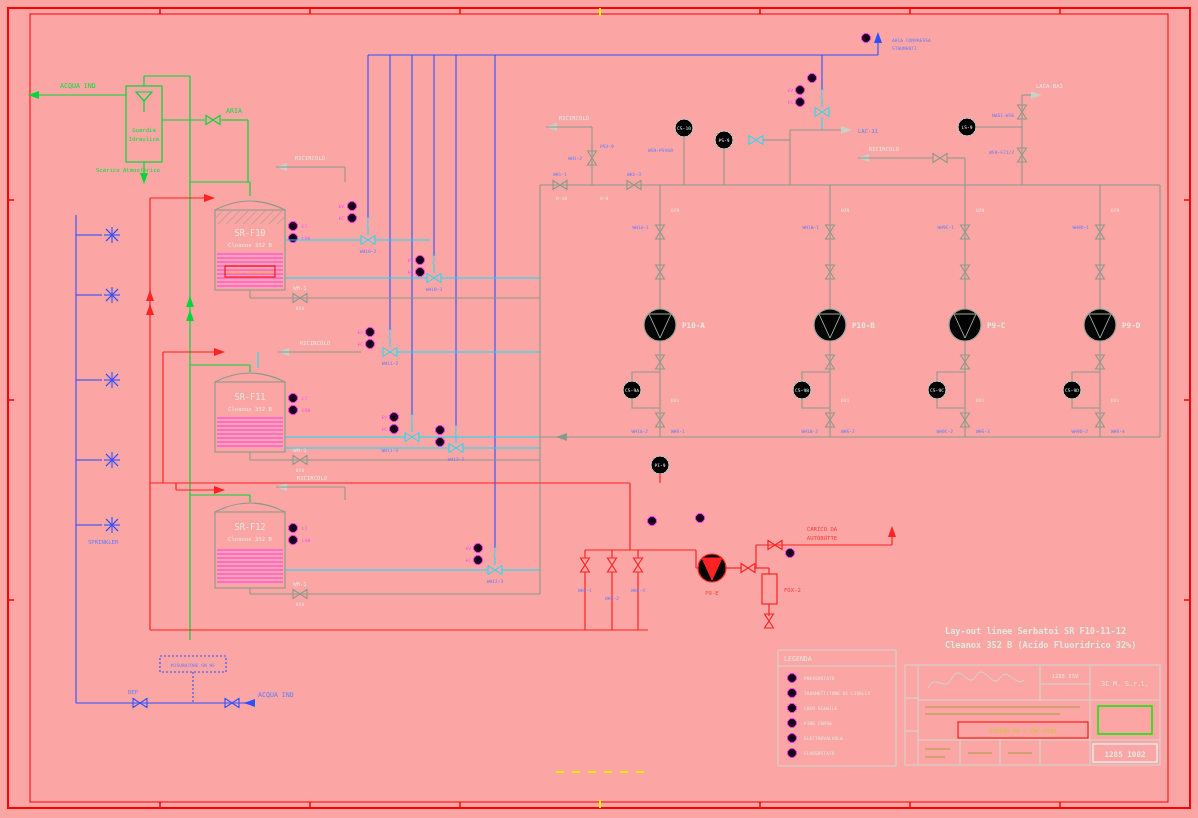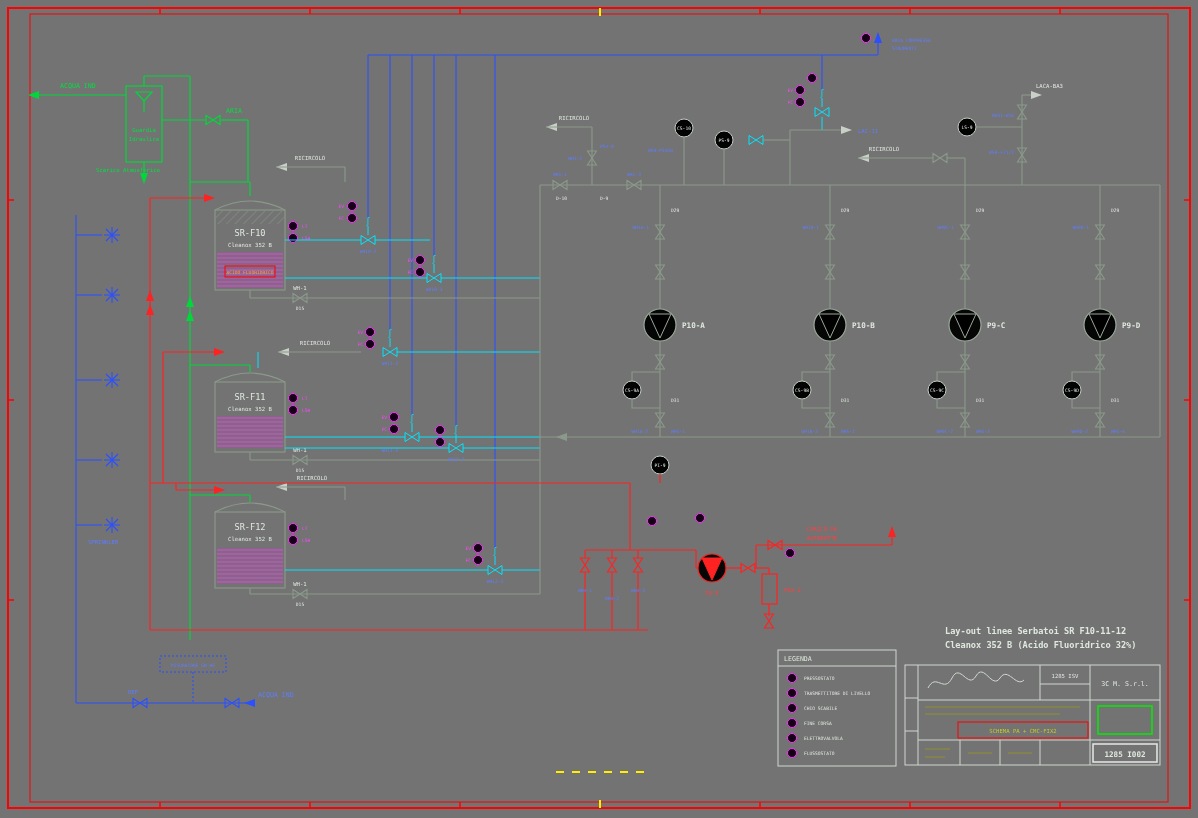--- a/index.html
+++ b/index.html
@@ -1,16 +1,16 @@
 <!DOCTYPE html>
 <html><head>
 <meta charset="utf-8">
 <style>
   html,body{margin:0;padding:0;background:#000;}
-  .stage{position:relative;width:1198px;height:818px;background:#737373;overflow:hidden;}
+  .stage{position:relative;width:1198px;height:818px;background:#fca5a5;overflow:hidden;}
   svg{position:absolute;left:0;top:0;}
   svg text{font-family:"DejaVu Sans Mono","Liberation Mono",monospace;}
   .lg{stroke:#8a9a8a;fill:none;stroke-width:1.1}
   .lgn{stroke:#00d83a;fill:none;stroke-width:1.2}
   .lb{stroke:#2b50ff;fill:none;stroke-width:1.1}
   .lr{stroke:#ff2222;fill:none;stroke-width:1.2}
   .lc{stroke:#00e5ff;fill:none;stroke-width:1}
   .lf{stroke:#ff0000;fill:none}
   .ly{stroke:#ffee00;fill:none}
   .lo{stroke:#9a9a20;fill:none;stroke-width:.8}

